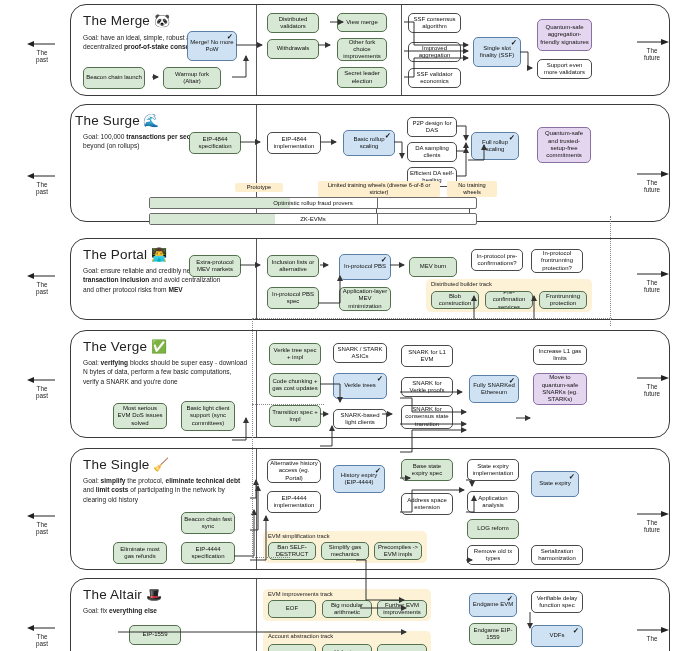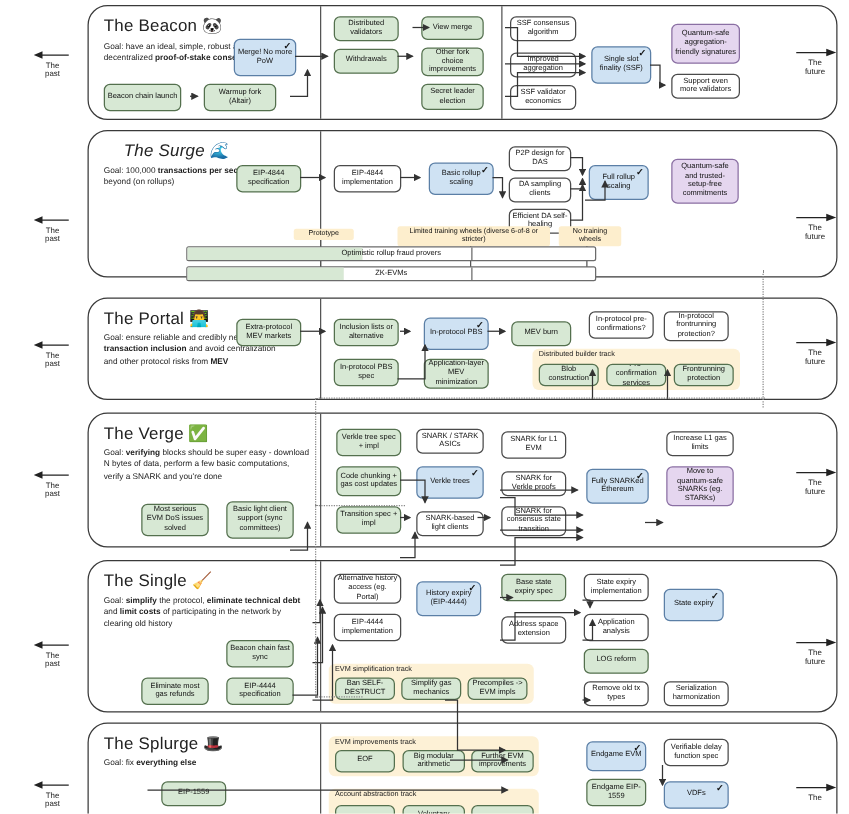--- a/index.html
+++ b/index.html
@@ -49,21 +49,21 @@
 </head>
 <body>
 
 <div id="page">
 
   <div class="section" style="top:4px;height:92px;">
     <div class="vdiv" style="left:185px;"></div>
     <div class="vdiv" style="left:330px;"></div>
 
     <div class="sec-title" style="left:12px;top:8px;">
-      <span>The Beacon</span>
+      <span>The Merge</span>
       <span class="sec-emoji">🐼</span>
     </div>
     <div class="sec-goal" style="left:12px;top:28px;width:150px;">Goal: have an ideal, simple, robust and decentralized <b>proof-of-stake consensus</b></div>
 
     <div class="node n-green" style="left:12px;top:62px;width:62px;height:22px;">
         <span>Beacon chain launch</span>
       </div>
     <div class="node n-green" style="left:92px;top:62px;width:58px;height:22px;">
         <span>Warmup fork (Altair)</span>
       </div>
@@ -106,21 +106,21 @@
         <span>Support even more validators</span>
       </div>
     <div class="node n-purple" style="left:466px;top:14px;width:55px;height:32px;">
         <span>Quantum-safe aggregation-friendly signatures</span>
       </div>
   </div>
 
   <div class="section" style="top:104px;height:118px;">
     <div class="vdiv" style="left:185px;"></div>
 
-    <div class="sec-title" style="left:28px;top:8px;font-style:italic;">
+    <div class="sec-title" style="left:4px;top:8px;">
       <span>The Surge</span>
       <span class="sec-emoji">🌊</span>
     </div>
     <div class="sec-goal" style="left:12px;top:27px;width:148px;">Goal: 100,000 <b>transactions per second</b> and beyond (on rollups)</div>
 
     <div class="node n-green" style="left:118px;top:27px;width:52px;height:22px;">
         <span>EIP-4844 specification</span>
       </div>
     <div class="node n-white" style="left:196px;top:27px;width:54px;height:22px;">
         <span>EIP-4844 implementation</span>
@@ -343,21 +343,21 @@
       <div class="node n-green" style="left:111px;top:11px;width:48px;height:18px;">
           <span>Precompiles -&gt; EVM impls</span>
         </div>
     </div>
   </div>
 
   <div class="section" style="top:578px;height:110px;">
     <div class="vdiv" style="left:185px;"></div>
 
     <div class="sec-title" style="left:12px;top:8px;">
-      <span>The Splurge</span>
+      <span>The Altair</span>
       <span class="sec-emoji">🎩</span>
     </div>
     <div class="sec-goal" style="left:12px;top:27px;width:160px;">Goal: fix <b>everything else</b></div>
 
     <div class="node n-green" style="left:58px;top:46px;width:52px;height:20px;">
         <span>EIP-1559</span>
       </div>
 
     <div class="boxtrack" style="left:192px;top:10px;width:168px;height:32px;">
       <div class="bt-title">EVM improvements track</div>

